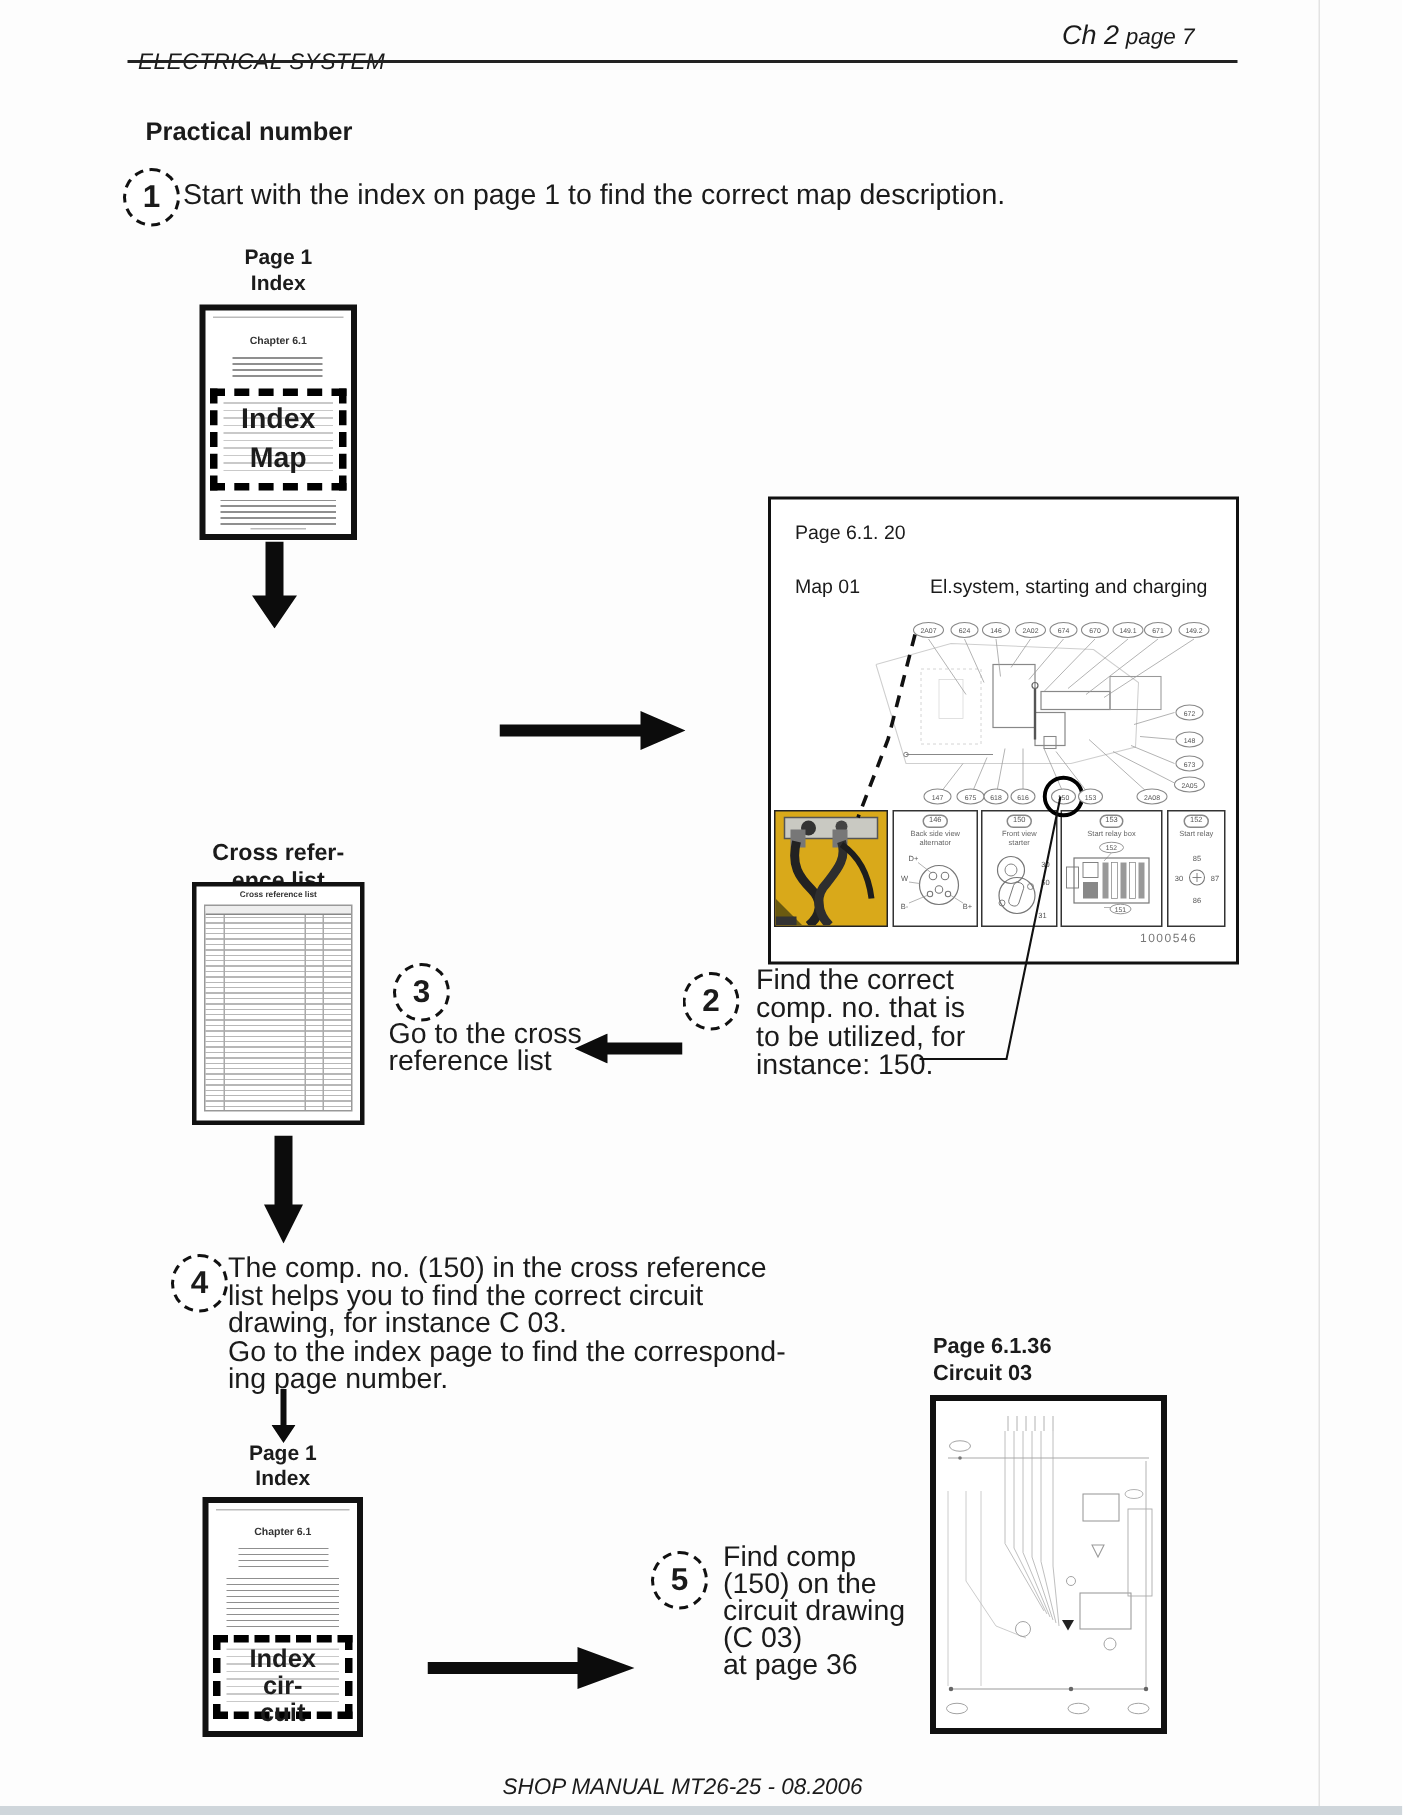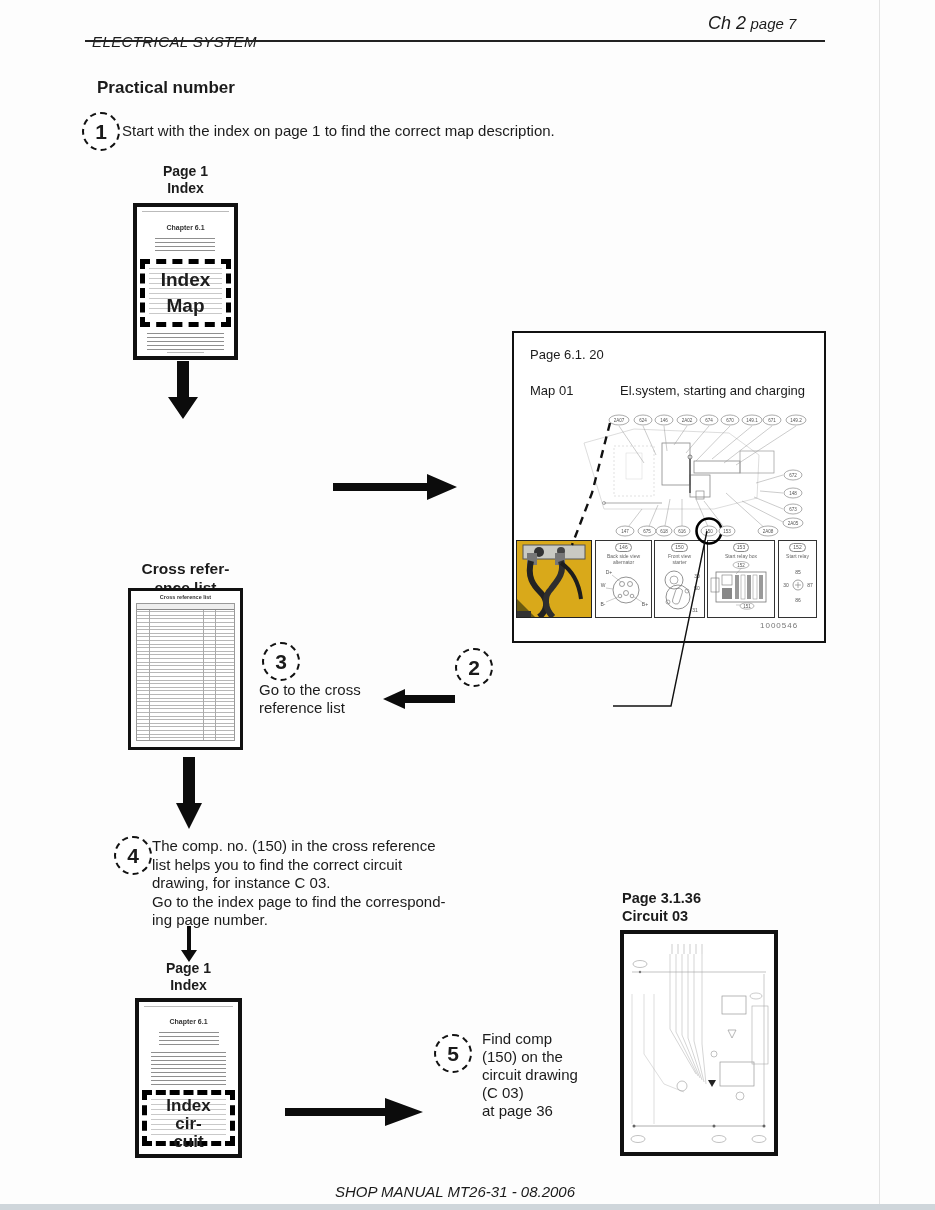--- a/index.html
+++ b/index.html
@@ -17,21 +17,21 @@
   .lines{background:repeating-linear-gradient(to bottom,#8f8f8f 0 1px,transparent 1px 4px);}
   .lines-faint{background:repeating-linear-gradient(to bottom,#c9c9c9 0 1px,transparent 1px 5px);}
   .hl{border:5px dashed #000;box-sizing:border-box;position:absolute;background:transparent;}
   .panel{position:absolute;border:2px solid #111;background:#fff;box-sizing:border-box;}
   .inset{position:absolute;border:1.5px solid #333;background:#fff;box-sizing:border-box;padding-top:1px;}
   .oval{display:table;margin:1px auto 0;border:1px solid #888;border-radius:7px;
     font-size:5px;line-height:7px;padding:0 3px;color:#555;}
   .ititle{text-align:center;font-size:5px;line-height:6px;color:#666;margin-top:1px;}
   .isk{display:block;margin:1px auto 0;}
   svg{display:block;}
-  .txt{font-size:15px;line-height:18px;}
+  .txt{font-size:19px;line-height:18px;}
 </style>
 </head>
 <body>
 
 <div id="page">
 
   <div class="abs i" style="left:92px;top:17px;font-size:15px;letter-spacing:.4px;">ELECTRICAL SYSTEM</div>
   <div class="abs" style="left:708px;top:13px;">
     <span class="i" style="font-size:18px;">Ch 2</span>
     <span class="i" style="font-size:15px;">page 7</span>
@@ -274,20 +274,24 @@
 
   <div class="abs stepnum" style="left:262px;top:642px;">3</div>
   <div class="abs txt ml" style="left:259px;top:681px;">Go to the cross
 reference list</div>
 
   <svg class="abs" style="left:383px;top:689px;" width="72" height="20" viewBox="0 0 72 20">
     <polygon points="0,10 22,0 22,6 72,6 72,14 22,14 22,20" fill="#0c0c0c"></polygon>
   </svg>
 
   <div class="abs stepnum" style="left:455px;top:648px;">2</div>
+  <div class="abs txt ml" style="left:504px;top:644px;line-height:19px;">Find the correct
+comp. no. that is
+to be utilized, for
+instance: 150.</div>
 
   <svg class="abs" style="left:176px;top:757px;" width="26" height="72" viewBox="0 0 26 72">
     <polygon points="7,0 19,0 19,46 26,46 13,72 0,46 7,46" fill="#0c0c0c"></polygon>
   </svg>
 
   <div class="abs stepnum" style="left:114px;top:836px;">4</div>
   <div class="abs txt ml" style="left:152px;top:837px;line-height:18.5px;">The comp. no. (150) in the cross reference
 list helps you to find the correct circuit
 drawing, for instance C 03.
 Go to the index page to find the correspond-
@@ -317,21 +321,21 @@
     <polygon points="0,10 100,10 100,0 138,14 100,28 100,18 0,18" fill="#0c0c0c"></polygon>
   </svg>
 
   <div class="abs stepnum" style="left:434px;top:1034px;">5</div>
   <div class="abs txt ml" style="left:482px;top:1030px;line-height:18px;">Find  comp
 (150) on the
 circuit drawing
 (C 03)
 at page 36</div>
 
-  <div class="abs b ml" style="left:622px;top:889px;font-size:14.5px;line-height:18px;">Page  3.1.36
+  <div class="abs b ml" style="left:622px;top:889px;font-size:14.5px;line-height:18px;">Page  6.1.36
 Circuit 03</div>
 
   <div class="thumb" style="left:620px;top:930px;width:158px;height:226px;">
     <svg width="150" height="218" viewBox="0 0 150 218">
       <line x1="8" y1="38" x2="142" y2="38" stroke="#aaa" stroke-width="0.7"></line>
       <ellipse cx="16" cy="30" rx="7" ry="3.5" stroke="#999" stroke-width="0.6" fill="none"></ellipse>
       <circle cx="16" cy="38" r="1.2" fill="#777"></circle>
       <line x1="48" y1="10" x2="48" y2="20" stroke="#999" stroke-width="0.5"></line>
       <line x1="54" y1="10" x2="54" y2="20" stroke="#999" stroke-width="0.5"></line>
       <line x1="60" y1="10" x2="60" y2="20" stroke="#999" stroke-width="0.5"></line>
@@ -360,21 +364,21 @@
       <circle cx="90" cy="192" r="1.5" fill="#666"></circle>
       <circle cx="140" cy="192" r="1.5" fill="#666"></circle>
       <ellipse cx="14" cy="205" rx="7" ry="3.5" stroke="#999" stroke-width="0.6" fill="none"></ellipse>
       <ellipse cx="95" cy="205" rx="7" ry="3.5" stroke="#999" stroke-width="0.6" fill="none"></ellipse>
       <ellipse cx="135" cy="205" rx="7" ry="3.5" stroke="#999" stroke-width="0.6" fill="none"></ellipse>
       <line x1="30" y1="60" x2="30" y2="190" stroke="#bbb" stroke-width="0.5"></line>
       <line x1="8" y1="60" x2="8" y2="190" stroke="#bbb" stroke-width="0.5"></line>
     </svg>
   </div>
 
-  <div class="abs i ctr" style="left:255px;top:1167px;width:400px;font-size:15px;">SHOP MANUAL MT26-31  -  08.2006</div>
+  <div class="abs i ctr" style="left:255px;top:1167px;width:400px;font-size:15px;">SHOP MANUAL MT26-25  -  08.2006</div>
 
   <div class="abs" style="left:879px;top:0;width:1px;height:1210px;background:#e3e3e3;"></div>
   <div class="abs" style="left:0;top:1204px;width:935px;height:6px;background:#cfd6db;"></div>
 
   <svg class="abs" style="left:0;top:0;z-index:20;pointer-events:none;" width="935" height="1210" viewBox="0 0 935 1210">
     <polyline points="707,531 671,706 613,706" stroke="#111" stroke-width="1.4" fill="none"></polyline>
   </svg>
 
 </div>
 

